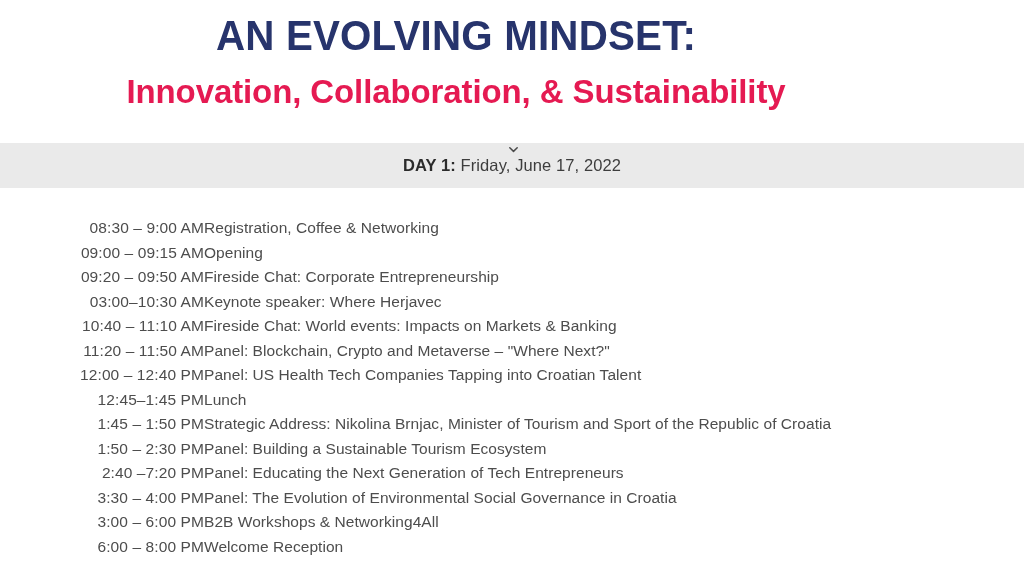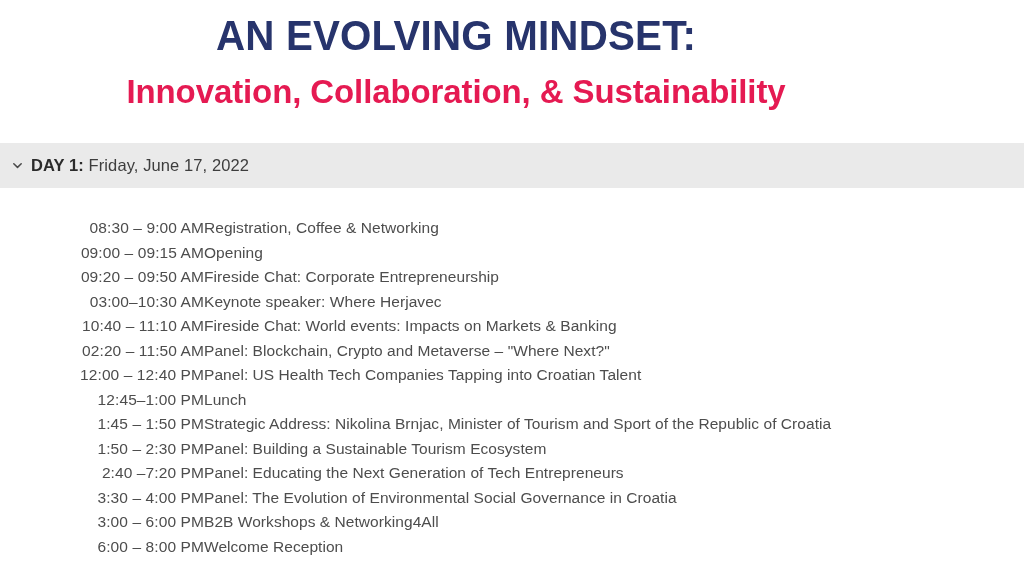--- a/index.html
+++ b/index.html
@@ -51,20 +51,21 @@
   
   .day-band {
     position: absolute;
     left: 0;
     top: 143px;
     width: 1024px;
     height: 45px;
     background: #eaeaea;
     display: flex;
     align-items: center;
+    flex-direction: column;
   }
   .chevron-wrap {
     width: 28px;
     margin-left: 3px;
     display: flex;
     align-items: center;
     justify-content: center;
     color: #4a4a4a;
   }
   .chevron-wrap svg { display: block; }
@@ -148,29 +149,29 @@
       </div>
       <div class="sched-row">
         <div class="sched-time">03:00–10:30 AM</div>
         <div class="sched-desc">Keynote speaker: Where Herjavec</div>
       </div>
       <div class="sched-row">
         <div class="sched-time">10:40 – 11:10 AM</div>
         <div class="sched-desc">Fireside Chat: World events: Impacts on Markets &amp; Banking</div>
       </div>
       <div class="sched-row">
-        <div class="sched-time">02:20 – 11:50 AM</div>
+        <div class="sched-time">11:20 – 11:50 AM</div>
         <div class="sched-desc">Panel: Blockchain, Crypto and Metaverse – "Where Next?"</div>
       </div>
       <div class="sched-row">
         <div class="sched-time">12:00 – 12:40 PM</div>
         <div class="sched-desc">Panel: US Health Tech Companies Tapping into Croatian Talent</div>
       </div>
       <div class="sched-row">
-        <div class="sched-time">12:45–1:00 PM</div>
+        <div class="sched-time">12:45–1:45 PM</div>
         <div class="sched-desc">Lunch</div>
       </div>
       <div class="sched-row">
         <div class="sched-time">1:45 – 1:50 PM</div>
         <div class="sched-desc">Strategic Address: Nikolina Brnjac, Minister of Tourism and Sport of the Republic of Croatia</div>
       </div>
       <div class="sched-row">
         <div class="sched-time">1:50 – 2:30 PM</div>
         <div class="sched-desc">Panel: Building a Sustainable Tourism Ecosystem</div>
       </div>

